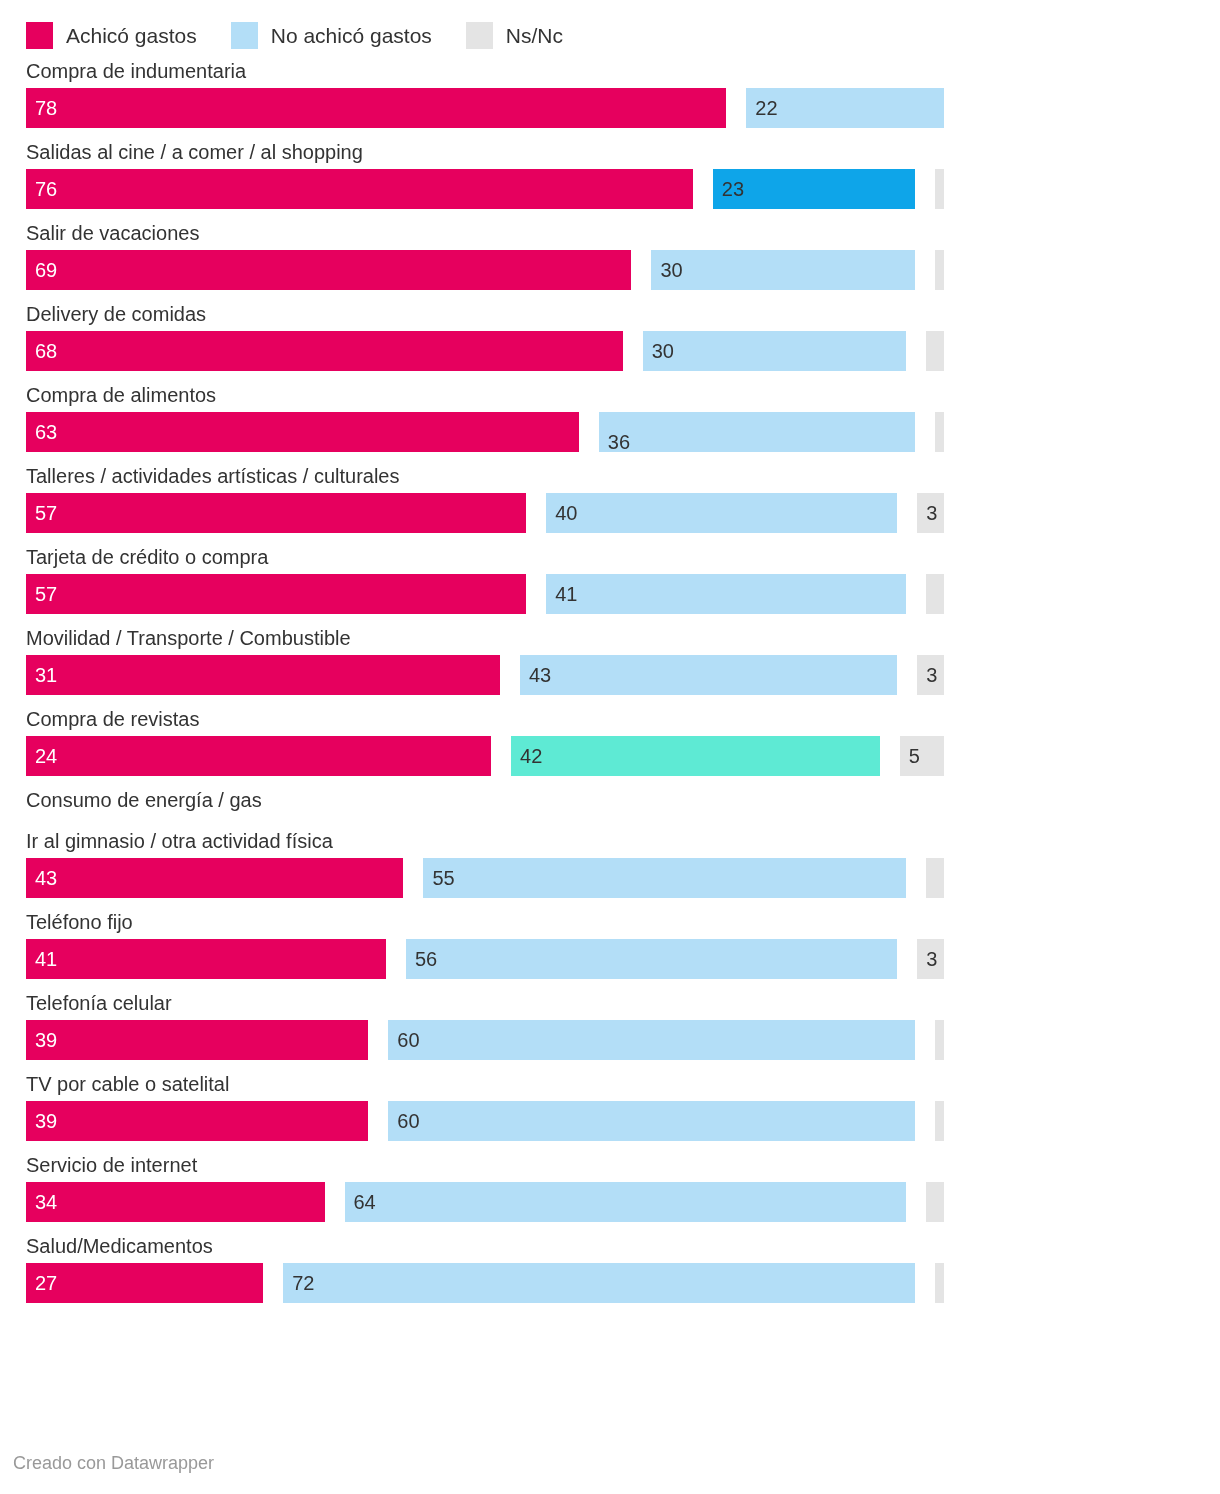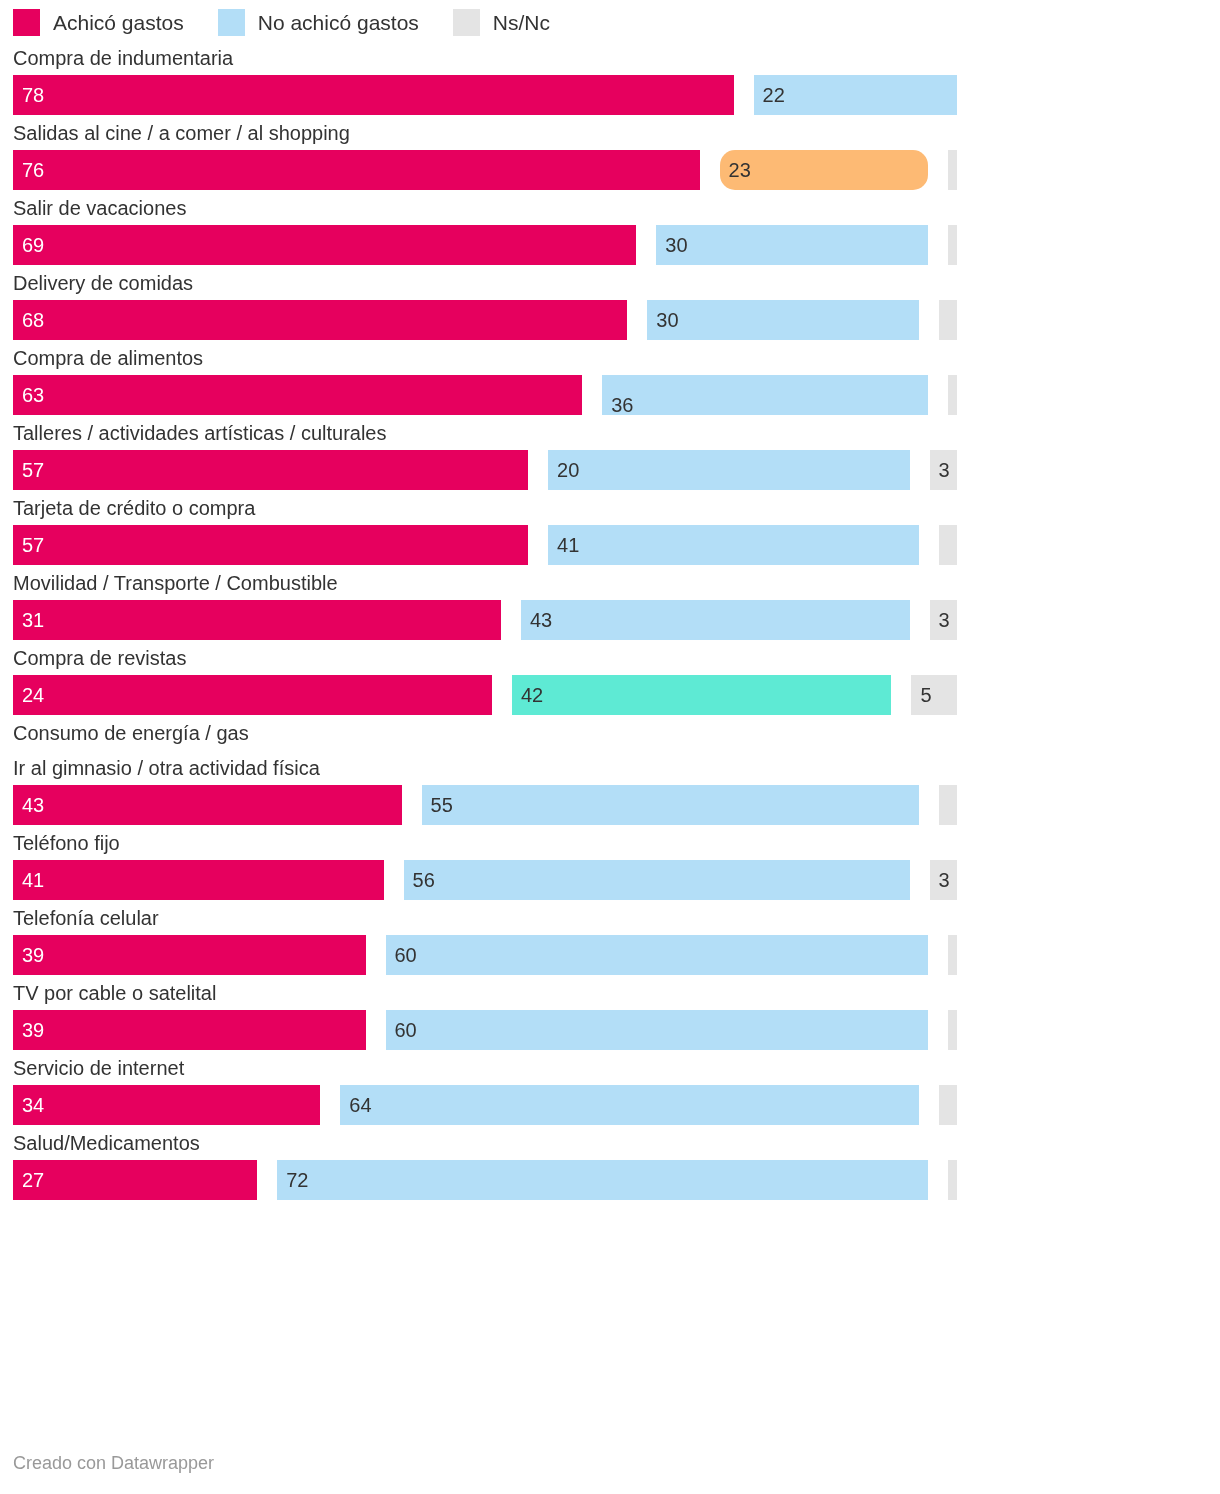--- a/index.html
+++ b/index.html
@@ -12,21 +12,21 @@
     height: 1494px;
     font-family: "Liberation Sans", sans-serif;
     color: #333333;
     overflow: hidden;
     position: relative;
   }
   .chart-root {
     width: 970px;
     height: 1494px;
     box-sizing: border-box;
-    padding: 0;
+    padding: 13px;
     position: relative;
   }
 
   
   .legend {
     display: flex;
     align-items: center;
     height: 44px;
     padding-left: 13px;
     box-sizing: border-box;
@@ -50,21 +50,21 @@
   }
 
   
   .rows {
     position: relative;
     padding: 0 13px 0 13px;
     box-sizing: border-box;
   }
   .row {
     position: relative;
-    margin-bottom: 4px;
+    margin-bottom: 10px;
   }
   .row-label {
     font-size: 20px;
     line-height: 29px;
     color: #333333;
     white-space: nowrap;
     padding-bottom: 2px;
   }
   .bar {
     display: flex;
@@ -129,21 +129,21 @@
             <span>22</span>
           </div>
         </div>
       </div>
       <div class="row">
         <div class="row-label">Salidas al cine / a comer / al shopping</div>
         <div class="bar">
           <div class="seg seg-a" style="background: rgb(230, 0, 94); width: 76%;">
             <span>76</span>
           </div>
-          <div class="seg seg-b" style="background: #fdba74; width: 23%; border-radius: 15px;">
+          <div class="seg seg-b" style="background: #0ea5e9; width: 23%;">
             <span>23</span>
           </div>
           <div class="seg seg-c" style="background: rgb(228, 228, 228); width: 1%;">
             <span></span>
           </div>
         </div>
       </div>
       <div class="row">
         <div class="row-label">Salir de vacaciones</div>
         <div class="bar">
@@ -186,21 +186,21 @@
           </div>
         </div>
       </div>
       <div class="row">
         <div class="row-label">Talleres / actividades artísticas / culturales</div>
         <div class="bar">
           <div class="seg seg-a" style="background: rgb(230, 0, 94); width: 57%;">
             <span>57</span>
           </div>
           <div class="seg seg-b" style="background: rgb(179, 222, 247); width: 40%;">
-            <span>20</span>
+            <span>40</span>
           </div>
           <div class="seg seg-c" style="background: rgb(228, 228, 228); width: 3%;">
             <span>3</span>
           </div>
         </div>
       </div>
       <div class="row">
         <div class="row-label">Tarjeta de crédito o compra</div>
         <div class="bar">
           <div class="seg seg-a" style="background: rgb(230, 0, 94); width: 57%;">

